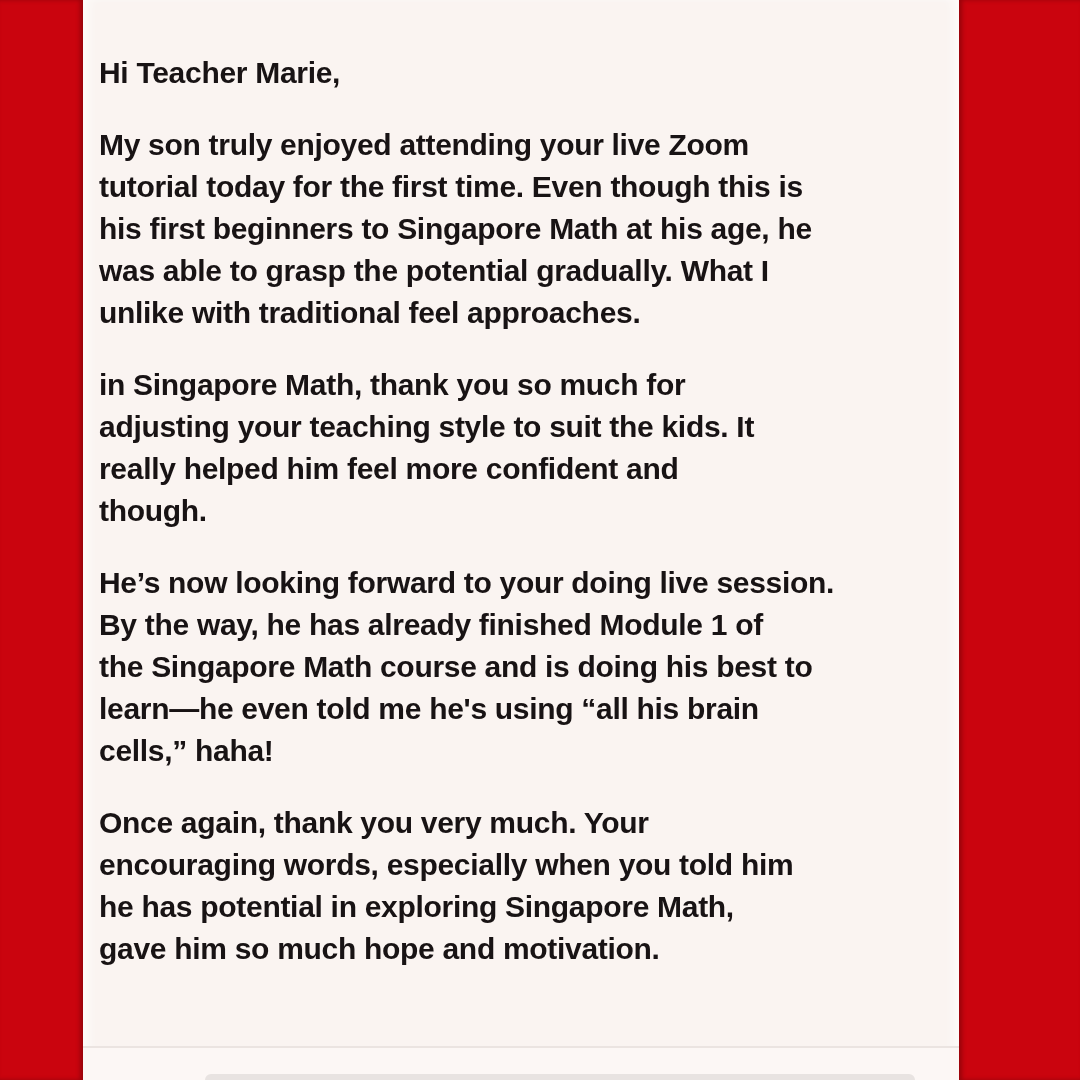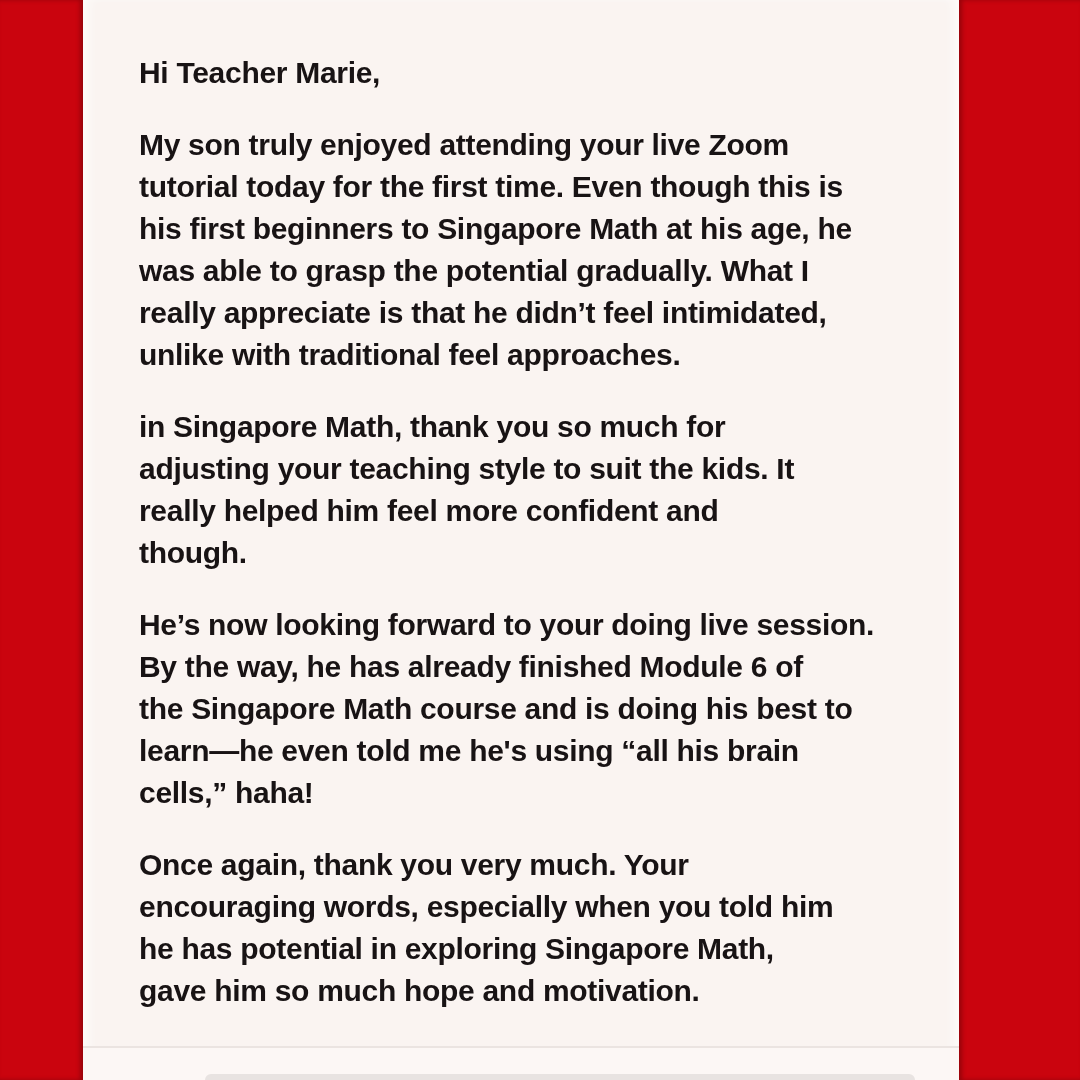--- a/index.html
+++ b/index.html
@@ -28,21 +28,21 @@
   .content {
     position: relative;
     flex: 1 1 auto;
     height: 1080px;
     background: #faf4f1;
     box-shadow: inset 10px 0 12px -6px #fffdfc, inset -10px 0 12px -6px #fffdfc;
     overflow: hidden;
   }
   .message {
     position: relative;
-    padding: 52px 36px 0 56px;
+    padding: 52px 36px 0 16px;
     color: #181314;
     font-weight: 700;
     font-size: 30px;
     line-height: 42px;
     letter-spacing: -0.3px;
   }
   .para { margin: 0 0 30px 0; }
   .line { white-space: nowrap; }
   .divider {
     position: absolute;
@@ -83,34 +83,33 @@
 
       <div class="para">
         <div class="line">Hi Teacher Marie,</div>
       </div>
 
       <div class="para">
         <div class="line">My son truly enjoyed attending your live Zoom</div>
         <div class="line">tutorial today for the first time. Even though this is</div>
         <div class="line">his first beginners to Singapore Math at his age, he</div>
         <div class="line">was able to grasp the potential gradually. What I</div>
-        <div class="line">really appreciate is that he didn’t feel intimidated,</div>
         <div class="line">unlike with traditional feel approaches.</div>
       </div>
 
       <div class="para">
         <div class="line">in Singapore Math, thank you so much for</div>
         <div class="line">adjusting your teaching style to suit the kids. It</div>
         <div class="line">really helped him feel more confident and</div>
         <div class="line">though.</div>
       </div>
 
       <div class="para">
         <div class="line">He’s now looking forward to your doing live session.</div>
-        <div class="line">By the way, he has already finished Module 6 of</div>
+        <div class="line">By the way, he has already finished Module 1 of</div>
         <div class="line">the Singapore Math course and is doing his best to</div>
         <div class="line">learn—he even told me he's using “all his brain</div>
         <div class="line">cells,” haha!</div>
       </div>
 
       <div class="para">
         <div class="line">Once again, thank you very much. Your</div>
         <div class="line">encouraging words, especially when you told him</div>
         <div class="line">he has potential in exploring Singapore Math,</div>
         <div class="line">gave him so much hope and motivation.</div>

